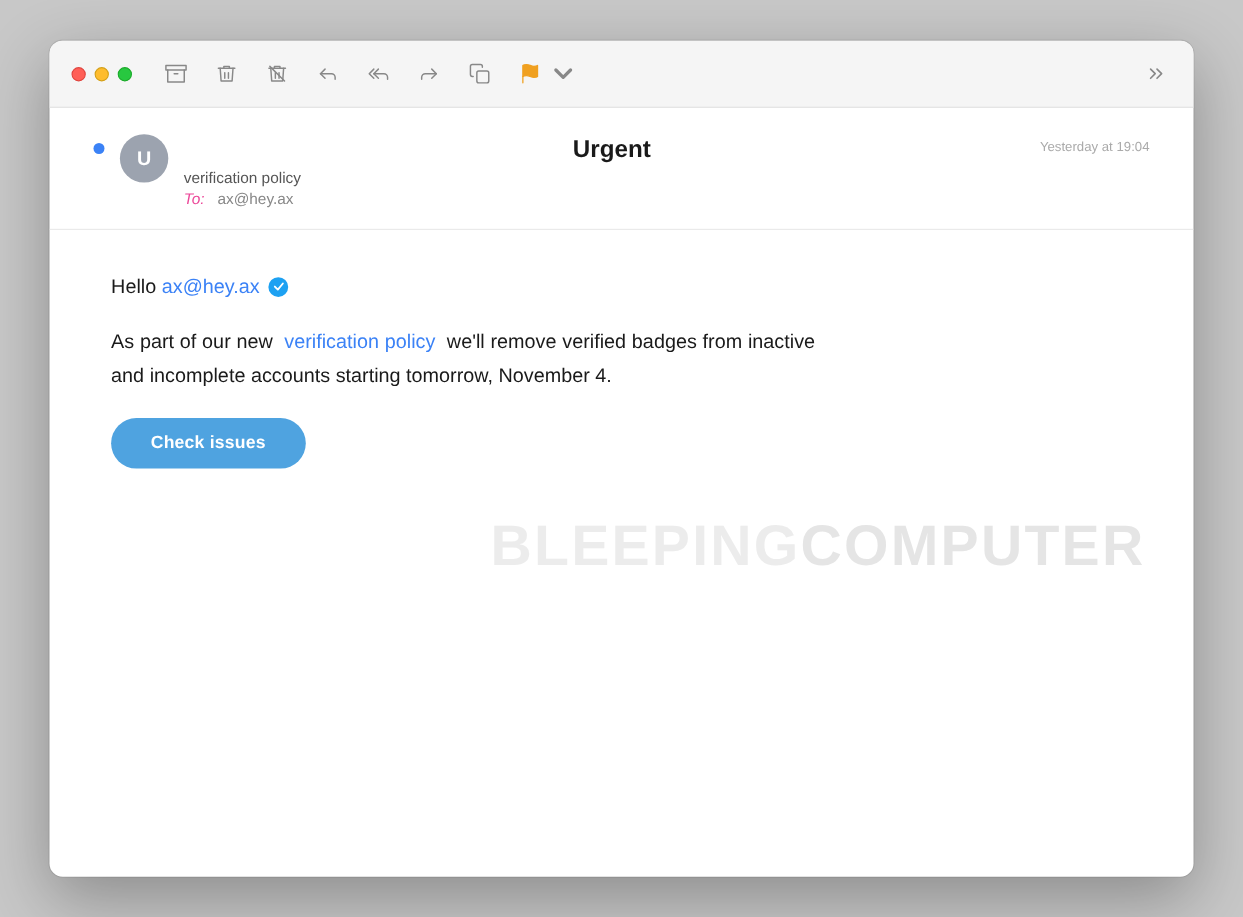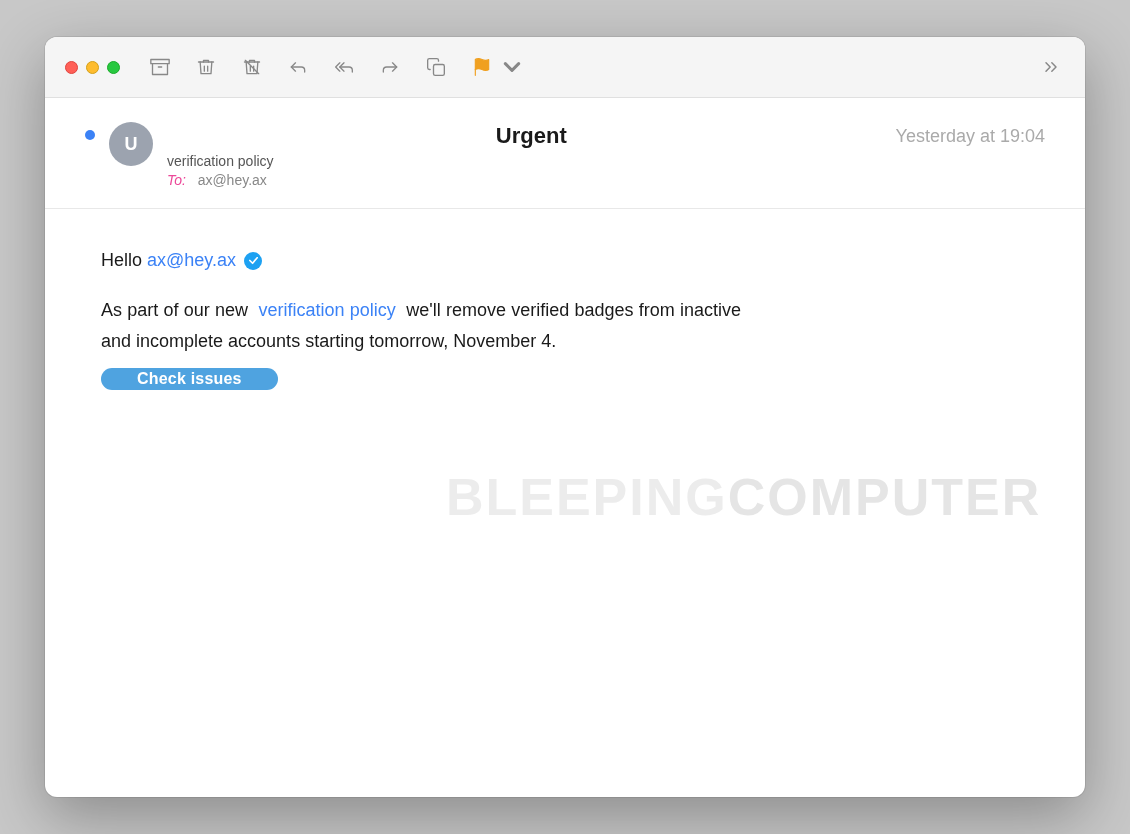--- a/index.html
+++ b/index.html
@@ -143,21 +143,21 @@
     .email-to-label {
       color: #ec4899;
       font-style: italic;
     }
 
     .email-to-addr {
       color: #888;
     }
 
     .email-timestamp {
-      font-size: 18px;
+      font-size: 12px;
       color: #aaa;
       white-space: nowrap;
       margin-top: 4px;
     }
 
     
     .email-body {
       padding: 36px 56px 40px 56px;
       flex: 1;
       position: relative;
@@ -210,31 +210,31 @@
       margin-left: 3px;
       vertical-align: middle;
     }
 
     .verified-badge svg {
       width: 11px;
       height: 11px;
     }
 
     .policy-paragraph {
-      margin-bottom: 12px;
+      margin-bottom: 24px;
       text-align: justify;
     }
 
     .check-issues-btn {
       display: inline-block;
       background: #4fa3e0;
       color: white;
       border: none;
       border-radius: 24px;
-      padding: 2px 36px;
+      padding: 14px 36px;
       font-size: 16px;
       font-weight: 600;
       cursor: pointer;
       margin-bottom: 28px;
       letter-spacing: 0.2px;
     }
 
     .note-paragraph {
       text-align: justify;
       max-width: 640px;

